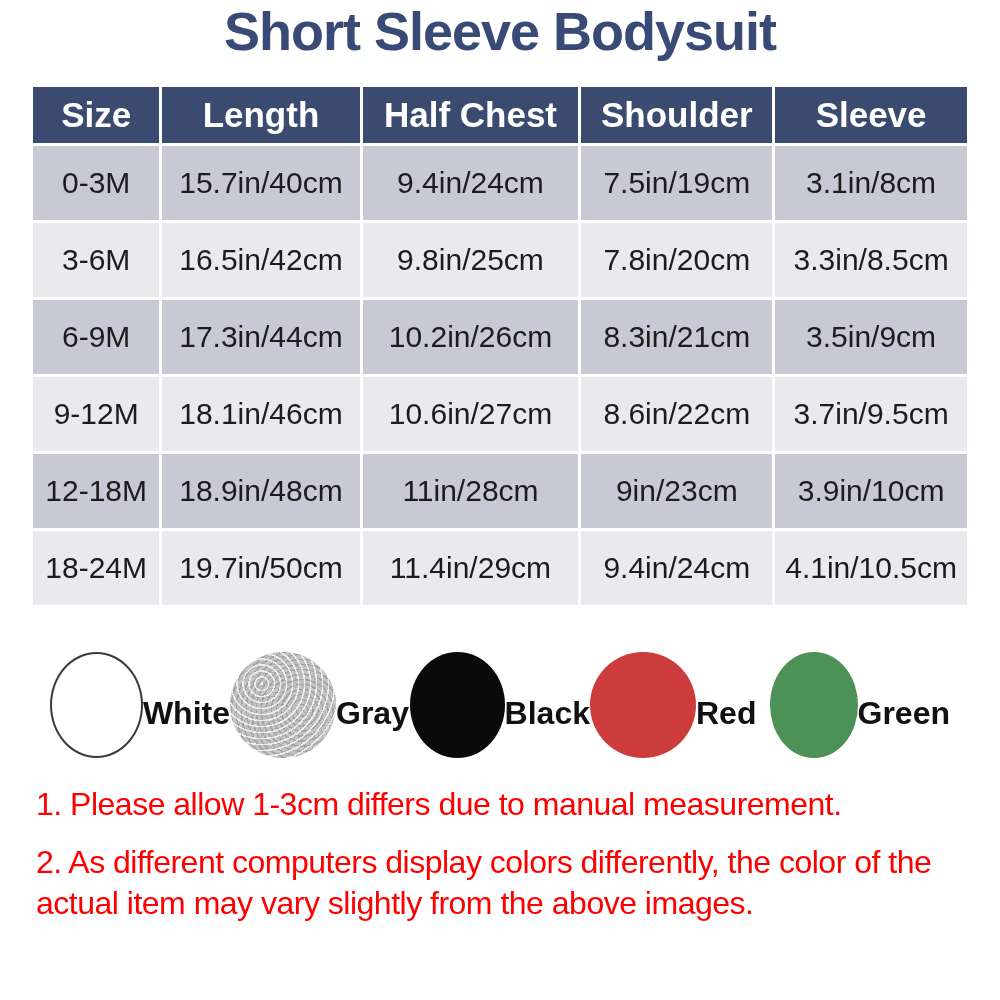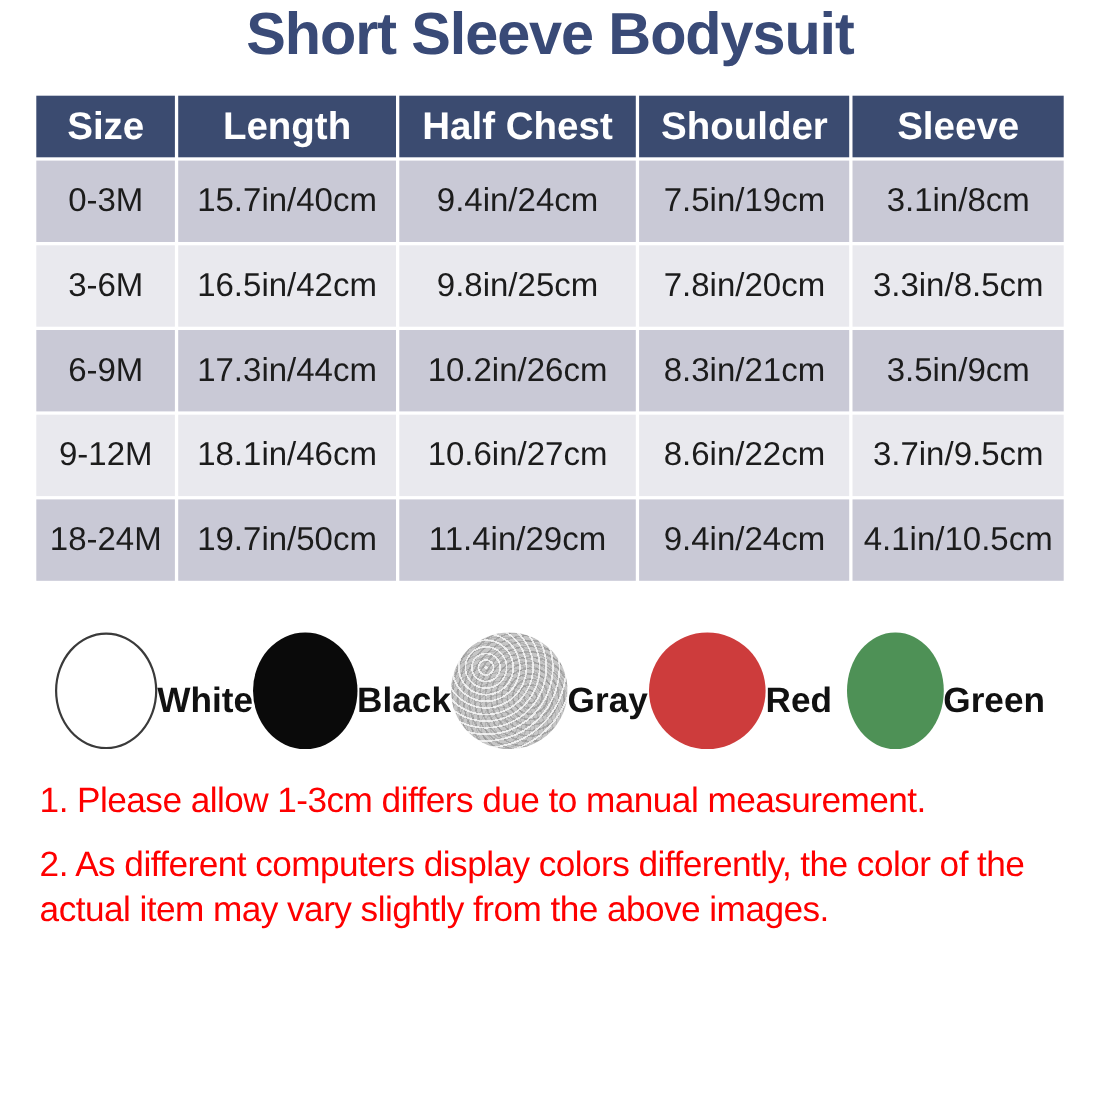--- a/index.html
+++ b/index.html
@@ -143,41 +143,48 @@
         <td>3.5in/9cm</td>
       </tr>
       <tr>
         <td>9-12M</td>
         <td>18.1in/46cm</td>
         <td>10.6in/27cm</td>
         <td>8.6in/22cm</td>
         <td>3.7in/9.5cm</td>
       </tr>
       <tr>
+        <td>12-18M</td>
+        <td>18.9in/48cm</td>
+        <td>11in/28cm</td>
+        <td>9in/23cm</td>
+        <td>3.9in/10cm</td>
+      </tr>
+      <tr>
         <td>18-24M</td>
         <td>19.7in/50cm</td>
         <td>11.4in/29cm</td>
         <td>9.4in/24cm</td>
         <td>4.1in/10.5cm</td>
       </tr>
     </tbody>
   </table>
 
   <div class="swatch-row">
     <div class="swatch">
       <div class="swatch-circle outlined" style="background-color: rgb(255, 255, 255);"></div>
       <div class="swatch-label">White</div>
     </div>
     <div class="swatch">
+      <div class="swatch-circle textured" style="background-color: rgb(198, 198, 198);"></div>
+      <div class="swatch-label">Gray</div>
+    </div>
+    <div class="swatch">
       <div class="swatch-circle" style="background-color: rgb(10, 10, 10);"></div>
       <div class="swatch-label">Black</div>
-    </div>
-    <div class="swatch">
-      <div class="swatch-circle textured" style="background-color: rgb(198, 198, 198);"></div>
-      <div class="swatch-label">Gray</div>
     </div>
     <div class="swatch">
       <div class="swatch-circle" style="background-color: rgb(205, 60, 60);"></div>
       <div class="swatch-label">Red</div>
     </div>
     <div class="swatch">
       <div class="swatch-circle" style="background-color: rgb(78, 145, 86);"></div>
       <div class="swatch-label">Green</div>
     </div>
   </div>

